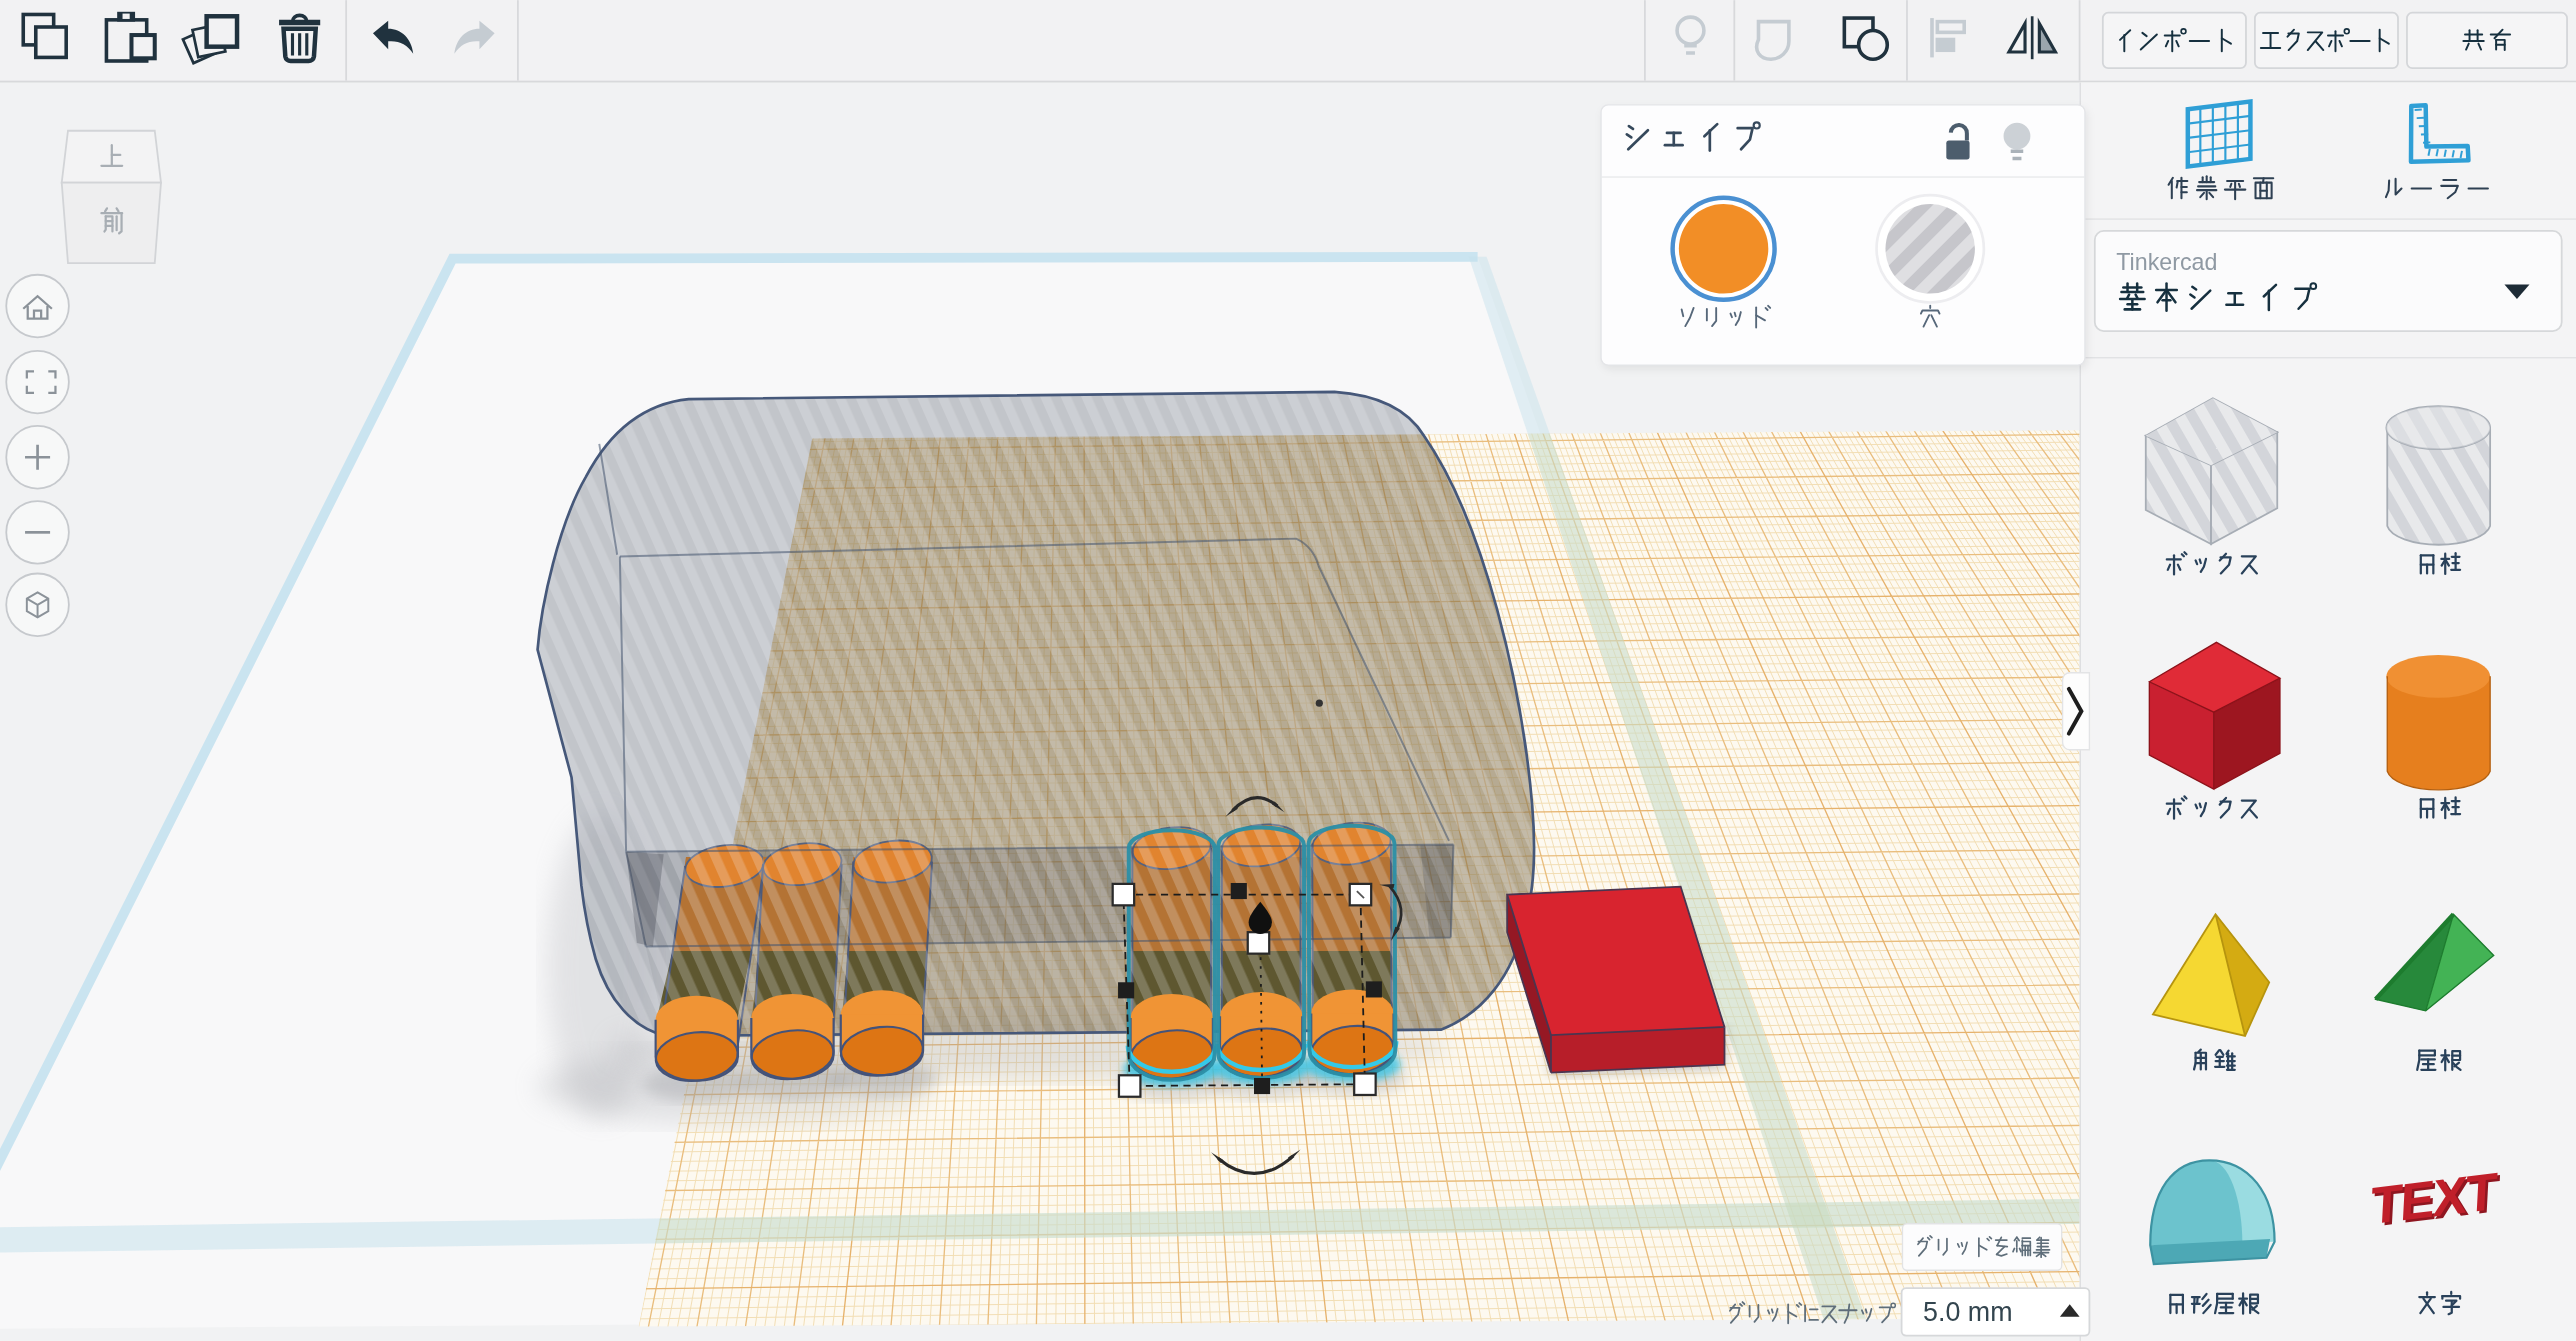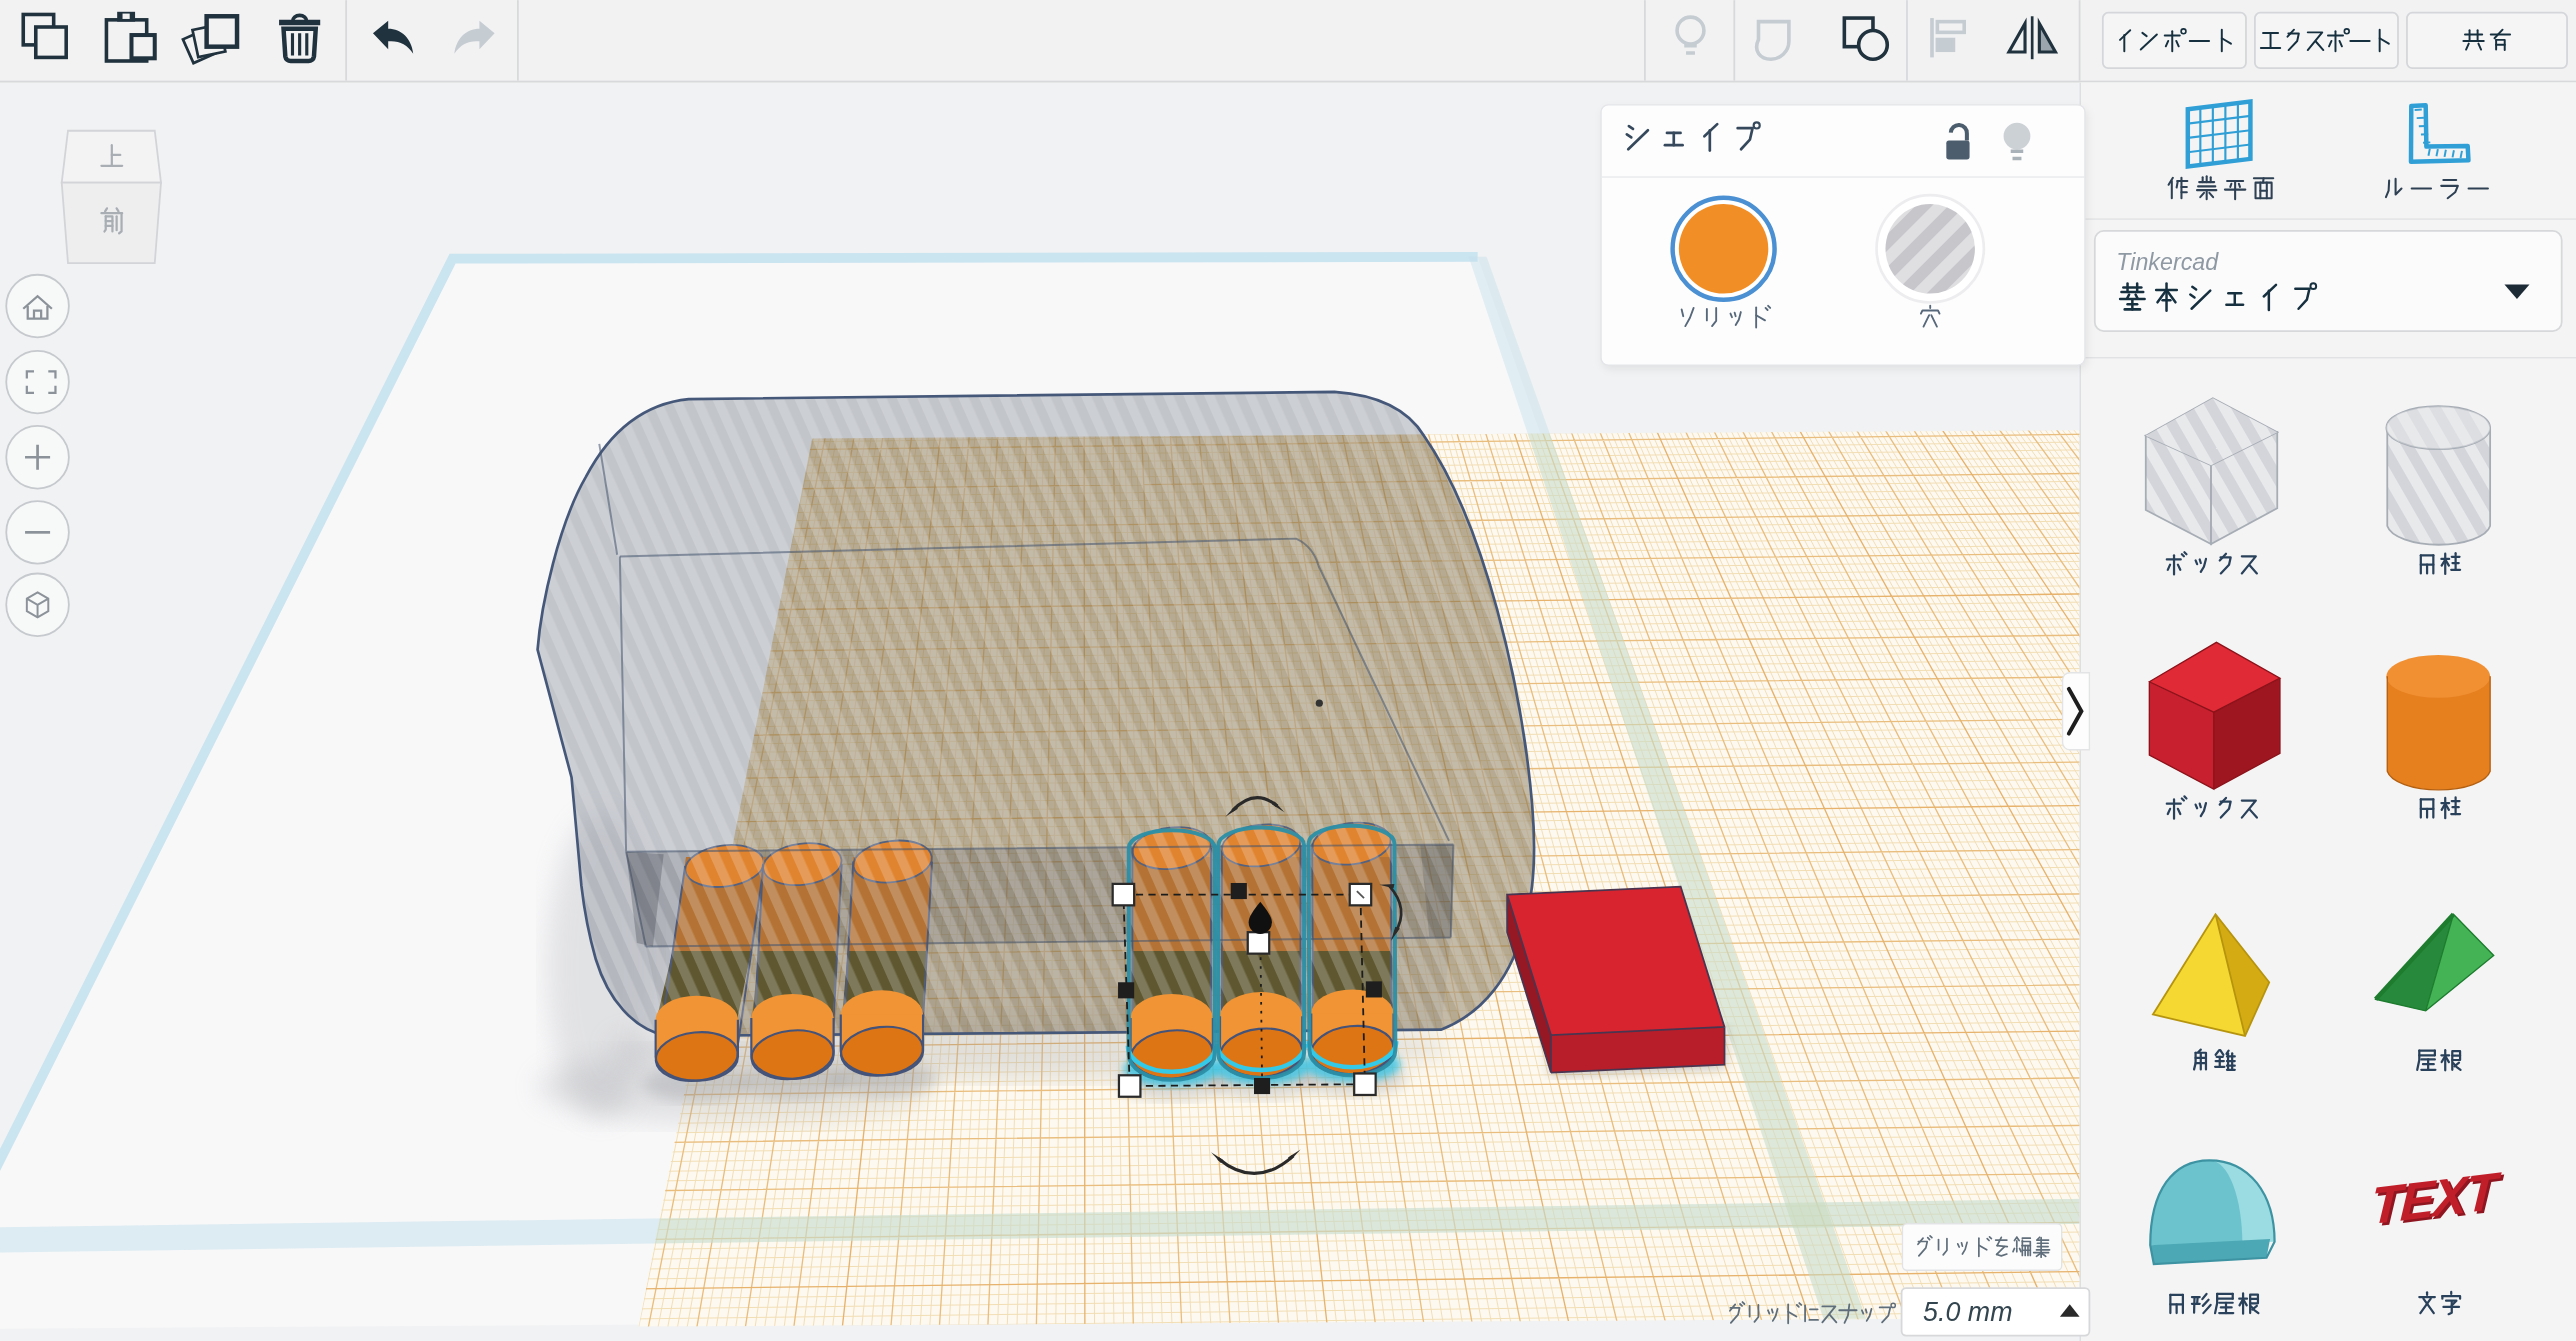--- a/index.html
+++ b/index.html
@@ -1,15 +1,15 @@
 <!DOCTYPE html>
 <html style="font-size:14.3px"><head><meta charset="utf-8"><style>
 html,body{margin:0;padding:0;width:2576px;height:1342px;overflow:hidden;background:#f1f2f3;
 font-family:"Liberation Sans",sans-serif;}
-#wrap{position:relative;width:2236px;height:1342px;font-style:italic;}
+#wrap{position:relative;width:2236px;height:1342px;}
 </style></head><body>
 <div id="wrap">
 <svg id="scene" width="2576" height="1342" viewBox="0 0 2880 1500" style="position:absolute;left:0;top:0">
       <defs>
 <pattern id="boxstr" patternUnits="userSpaceOnUse" width="21" height="21" patternTransform="rotate(-24)">
   <rect width="21" height="21" fill="none"></rect>
           <rect width="10.5" height="21" fill="rgba(240,242,248,0.22)"></rect>
 </pattern>
 <pattern id="holestr" patternUnits="userSpaceOnUse" width="26" height="26" patternTransform="rotate(45)">
   <rect width="26" height="26" fill="#c6c6cb"></rect>

